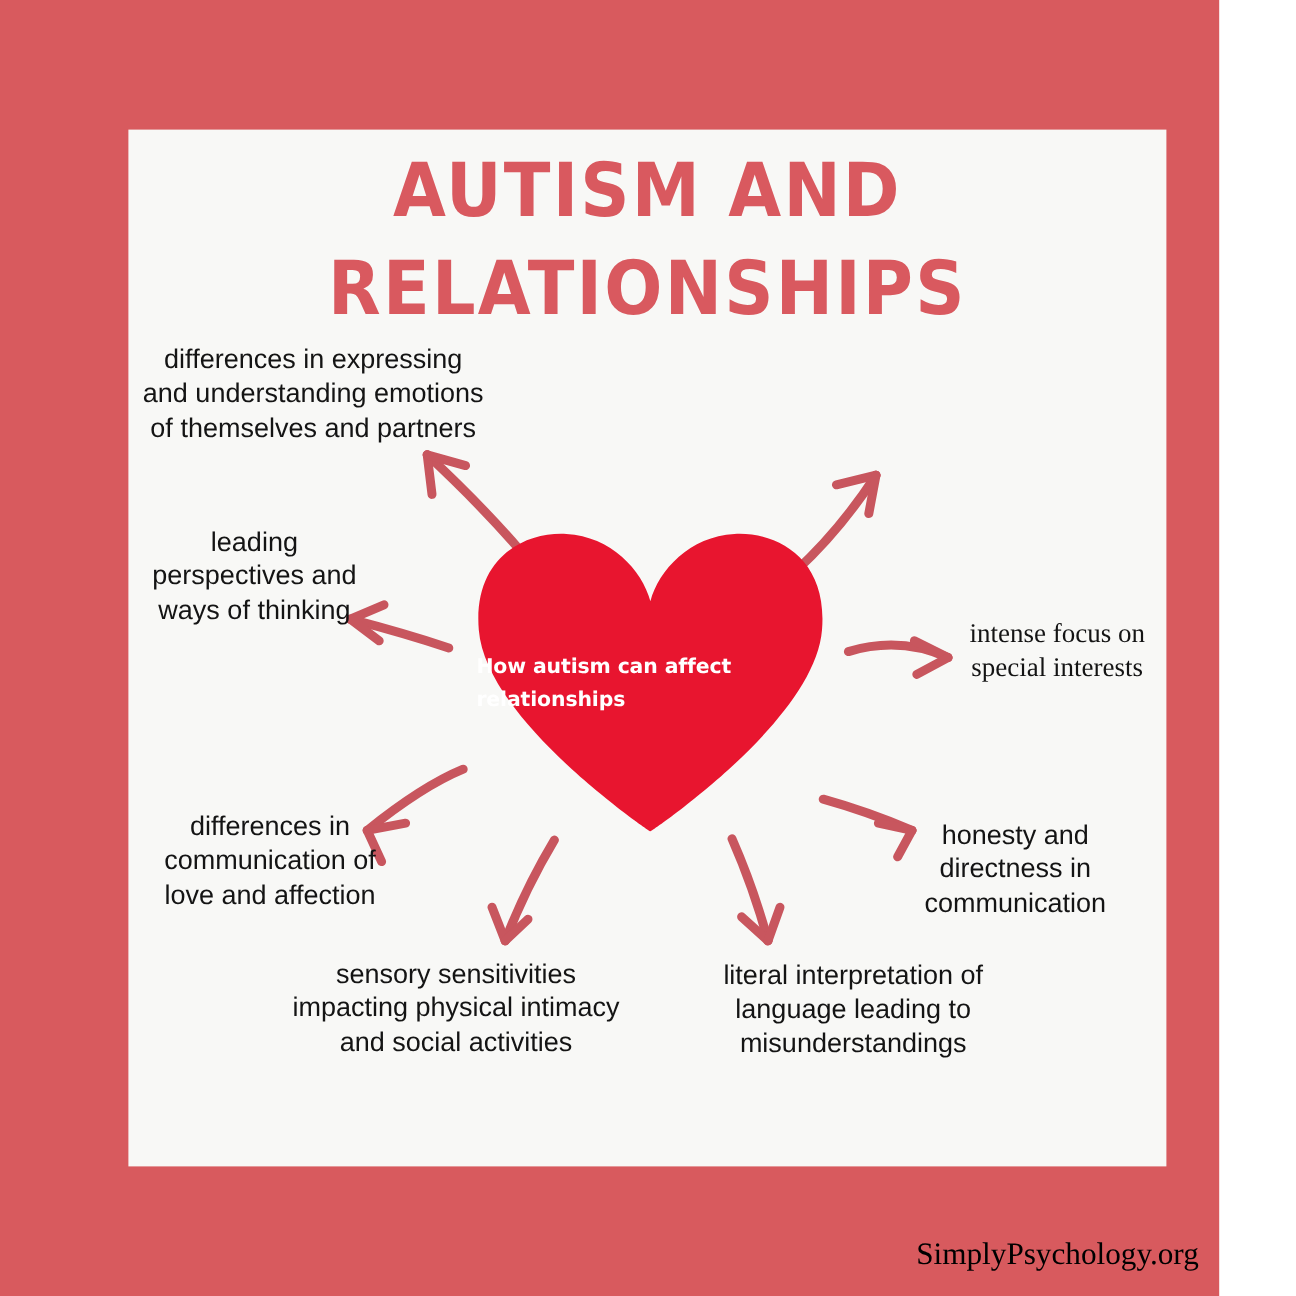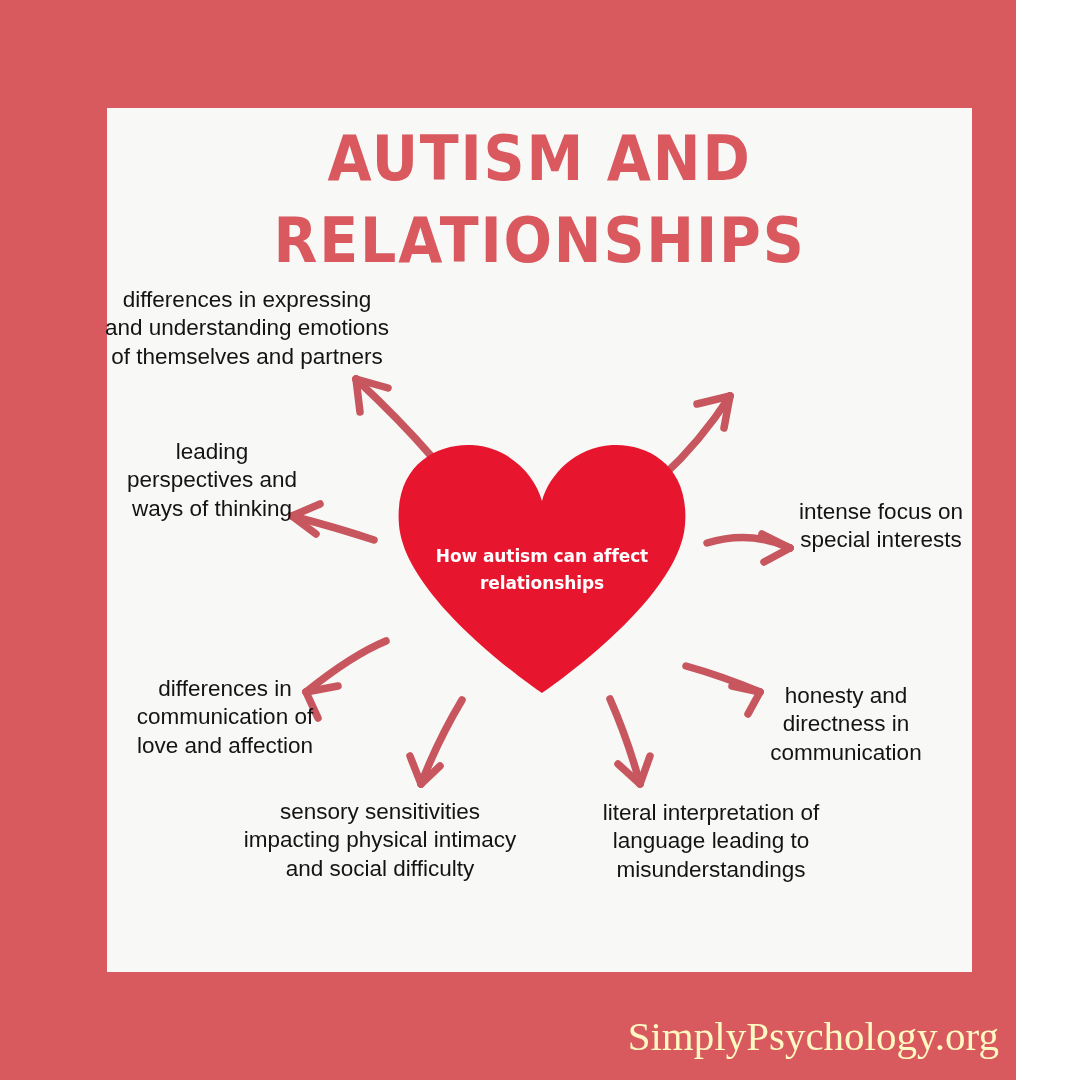--- a/index.html
+++ b/index.html
@@ -39,21 +39,21 @@
   #heart-wrap {
     position:absolute;
     left:397px; top:443px;
     width:290px; height:250px;
   }
   #heart-svg { display:block; width:290px; height:250px; }
   #heart-text {
     position:absolute;
     left:0; top:100px;
     width:290px;
-    text-align:center;
+    text-align:left;
     color:#ffffff;
     font-family:"DejaVu Sans", sans-serif;
     font-weight:bold;
     font-size:17px;
     line-height:1.6;
     letter-spacing:-0.1px;
   }
   
   #arrows {
     position:absolute;
@@ -63,35 +63,35 @@
   }
   
   .label {
     position:absolute;
     color:#141414;
     font-family:"Liberation Sans", sans-serif;
     font-size:22.5px;
     line-height:1.26;
     text-align:center;
   }
-  #lbl-emotions      { left:102px;  top:286px; width:290px; }
+  #lbl-emotions      { left:116px;  top:286px; width:290px; }
   #lbl-perspective   { left:690px;  top:303px; width:278px; }
   #lbl-unique        { left:112px;  top:438px; width:200px; }
-  #lbl-focus         { left:786px;  top:498px; width:190px; }
+  #lbl-focus         { left:786px;  top:514px; width:190px;font-family:Liberation Serif, serif; }
   #lbl-affection     { left:120px;  top:675px; width:210px; }
   #lbl-honesty       { left:762px;  top:682px; width:168px; }
   #lbl-sensory       { left:238px;  top:798px; width:284px; }
   #lbl-literal       { left:572px;  top:799px; width:226px;margin-left:26px; }
   
   #logo {
     position:absolute;
     right:17px; bottom:20px;
-    color:#fef9c3;
+    color:#000000;
     font-family:"Liberation Serif", serif;
-    font-size:41px;
+    font-size:26px;
     letter-spacing:0px;
     white-space:nowrap;
   }
 </style>
 </head>
 <body>
 
 <div id="stage">
 
   <div id="card"></div>
@@ -162,18 +162,18 @@
                C 282 158 145 250 145 250 Z" fill="#e8152f"></path>
     </svg>
     <div id="heart-text">How autism can affect relationships</div>
   </div>
 
   <div class="label" id="lbl-emotions">differences in expressing and understanding emotions of themselves and partners</div>
   <div class="label" id="lbl-unique">leading perspectives and ways of thinking</div>
   <div class="label" id="lbl-focus">intense focus on special interests</div>
   <div class="label" id="lbl-affection">differences in communication of love and affection</div>
   <div class="label" id="lbl-honesty">honesty and directness in communication</div>
-  <div class="label" id="lbl-sensory">sensory sensitivities impacting physical intimacy and social difficulty</div>
+  <div class="label" id="lbl-sensory">sensory sensitivities impacting physical intimacy and social activities</div>
   <div class="label" id="lbl-literal">literal interpretation of language leading to misunderstandings</div>
 
   <div id="logo">SimplyPsychology.org</div>
 
 </div>
 
 </body></html>

